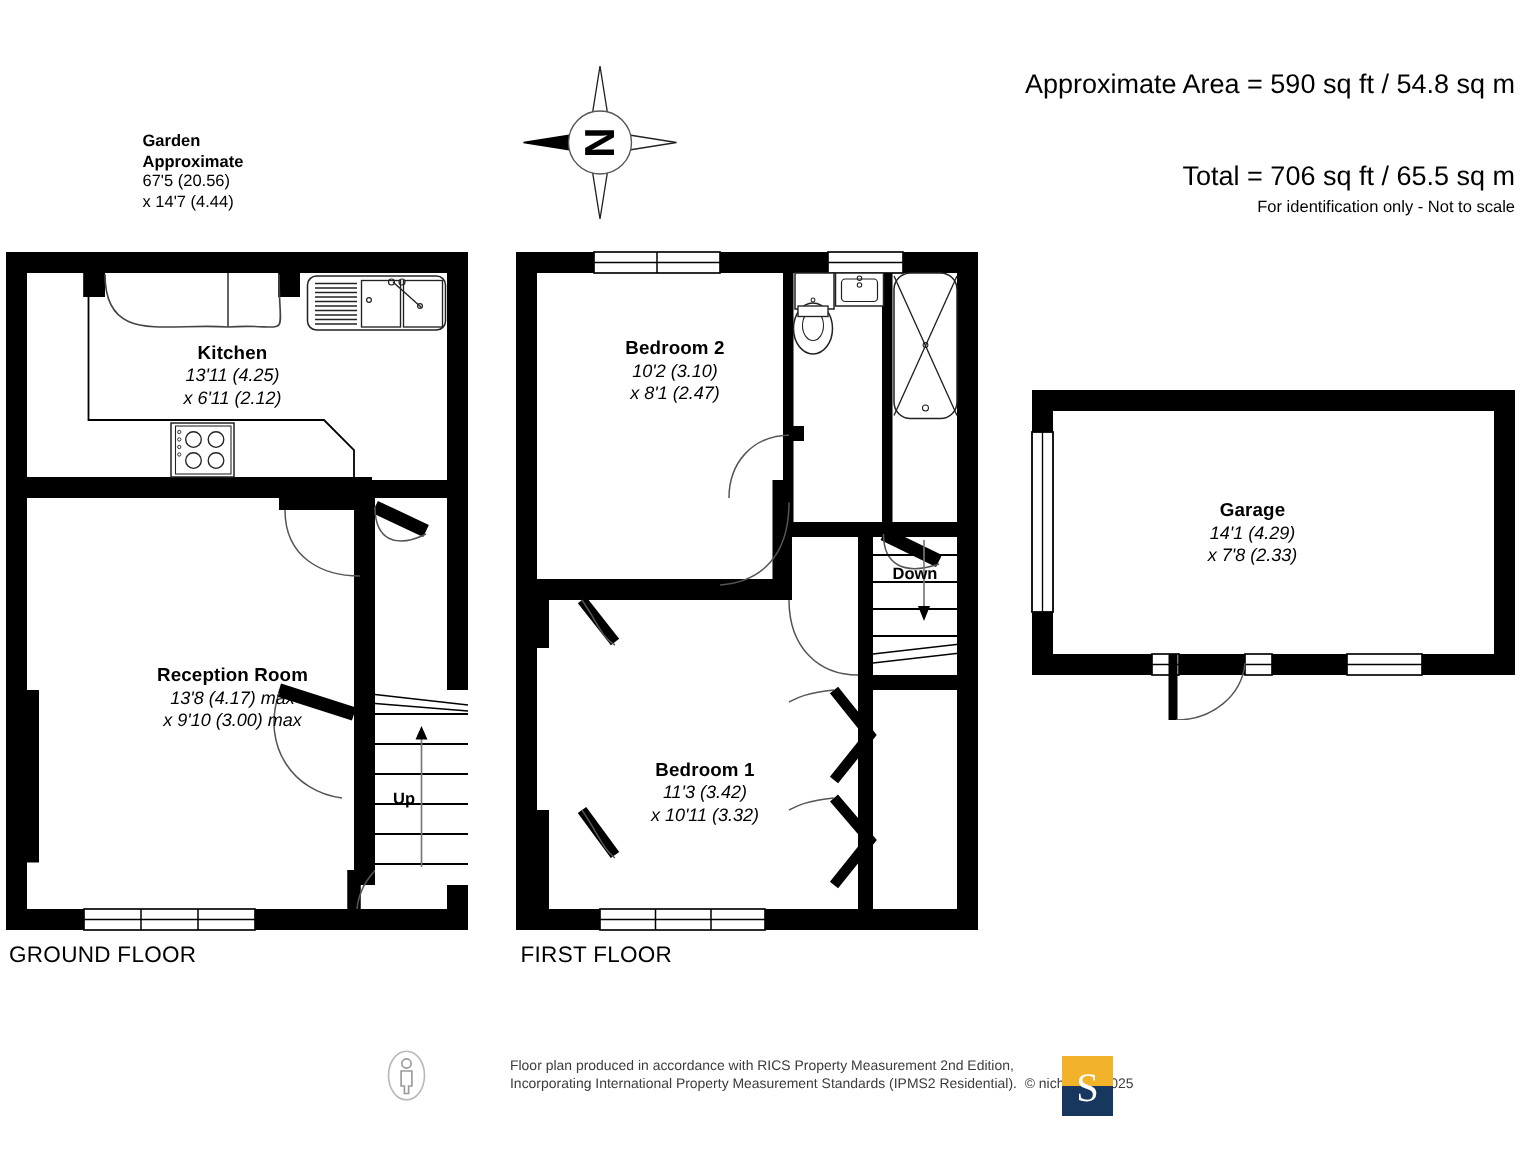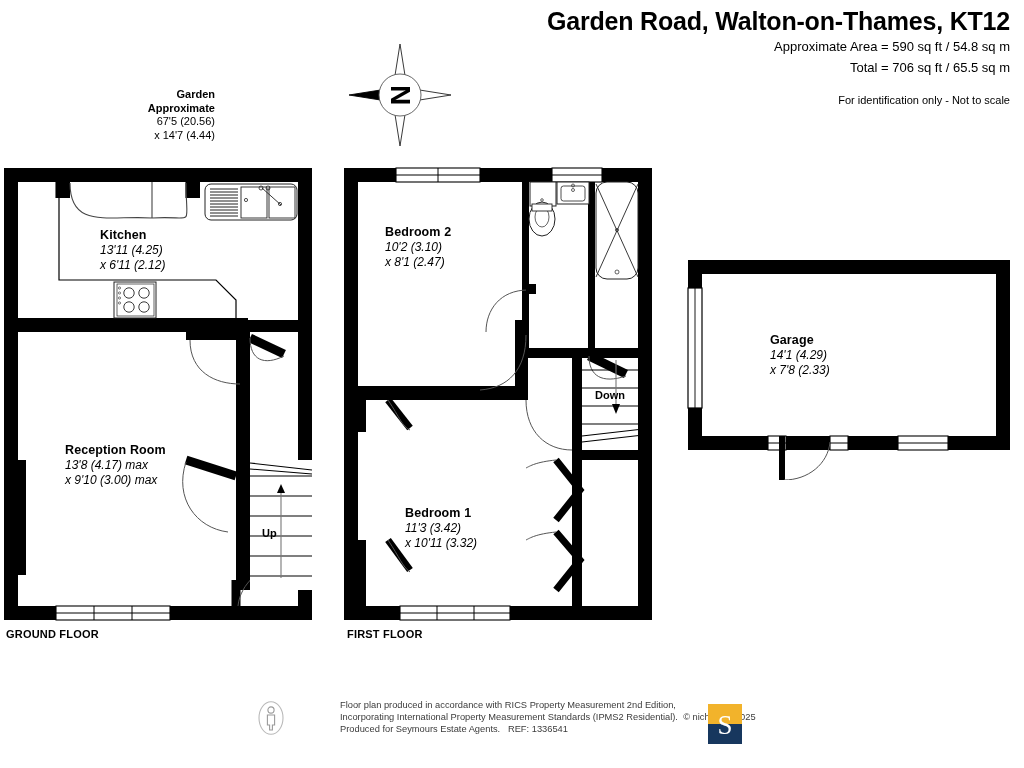--- a/index.html
+++ b/index.html
@@ -5,58 +5,57 @@
   html,body{margin:0;padding:0;background:#ffffff;}
   body{
     width:1024px;height:768px;position:relative;overflow:hidden;
     font-family:"Liberation Sans",sans-serif;color:#000;
     -webkit-font-smoothing:antialiased;
   }
 
   
   #header{position:absolute;right:14px;top:6px;text-align:right;}
   #title{font-size:25px;font-weight:bold;letter-spacing:-0.2px;line-height:30px;white-space:nowrap;}
-  .area-line{font-size:13px;line-height:21px;white-space:nowrap;}
-  #disclaimer{font-size:11px;line-height:16px;margin-top:14px;white-space:nowrap;}
-
-  
-  #garden-note{position:absolute;left:95px;top:88px;width:120px;text-align:right;line-height:13.5px;}
+  .area-line{font-size:18px;line-height:21px;white-space:nowrap;margin-top:40px;}
+  #disclaimer{font-size:11px;line-height:16px;margin-top:2px;white-space:nowrap;}
+
+  
+  #garden-note{position:absolute;left:95px;top:88px;width:120px;text-align:left;line-height:13.5px;}
   #garden-note .g-t{font-size:11px;font-weight:bold;}
   #garden-note .g-d{font-size:11px;}
 
   
   #compass{position:absolute;left:345px;top:40px;width:110px;height:110px;}
 
   
-  .floor-label{font-size:11px;font-weight:bold;letter-spacing:0.2px;}
+  .floor-label{font-size:15px;font-weight:normal;letter-spacing:0.2px;}
   #gf-label{position:absolute;left:6px;top:628px;}
   #ff-label{position:absolute;left:347px;top:628px;}
 
   
-  .room{position:absolute;text-align:left;line-height:15px;white-space:nowrap;}
+  .room{position:absolute;text-align:center;line-height:15px;white-space:nowrap;}
   .room .rn{font-size:12.5px;font-weight:bold;letter-spacing:0.1px;}
   .room .rd{font-size:12px;font-style:italic;}
 
   
   .plan{position:absolute;}
 
   
   #footer{position:absolute;left:258px;top:700px;display:flex;align-items:center;}
   #footer-icon{width:26px;height:34px;flex:0 0 26px;margin-right:8px;}
   #footer-text{font-size:9.3px;line-height:11.8px;color:#3b3b3b;}
   #footer-text .fl{white-space:nowrap;margin-left:48px;}
   #footer-text .cp{color:#3b3b3b;text-align:right;}
   #logo{position:absolute;left:708px;top:704px;width:34px;height:40px;}
   .stairlbl{position:absolute;font-size:11px;font-weight:bold;}
 </style>
 </head>
 <body>
 
 <div id="header">
-  <div id="title">Garden Road, Walton-on-Thames, KT12</div>
   <div class="area-line">Approximate Area = 590 sq ft / 54.8 sq m</div>
   <div class="area-line">Total = 706 sq ft / 65.5 sq m</div>
   <div id="disclaimer">For identification only - Not to scale</div>
 </div>
 
 <div id="garden-note">
   <div class="g-t">Garden</div>
   <div class="g-t">Approximate</div>
   <div class="g-d">67'5 (20.56)</div>
   <div class="g-d">x 14'7 (4.44)</div>
@@ -335,21 +334,21 @@
 <div class="room" style="left:385px;top:225px;width:130px;">
   <div class="rn">Bedroom 2</div>
   <div class="rd">10'2 (3.10)</div>
   <div class="rd">x 8'1 (2.47)</div>
 </div>
 <div class="room" style="left:405px;top:506px;width:130px;">
   <div class="rn">Bedroom 1</div>
   <div class="rd">11'3 (3.42)</div>
   <div class="rd">x 10'11 (3.32)</div>
 </div>
-<div class="stairlbl" style="left:595px;top:377px;margin-top:12px;">Down</div>
+<div class="stairlbl" style="left:595px;top:377px;">Down</div>
 <div id="ff-label" class="floor-label">FIRST FLOOR</div>
 
 <div class="plan" style="left:680px;top:250px;">
 <svg width="340" height="230" viewBox="0 0 340 230">
   <g>
     <path d="M8 10 H330 V200 H8 Z" fill="#000"></path>
     <path d="M22 24 H316 V186 H22 Z" fill="#fff"></path>
 
     <rect x="8" y="38" width="14" height="120" fill="#fff" stroke="#000" stroke-width="1.2"></rect>
     <line x1="15" y1="38" x2="15" y2="158" stroke="#000" stroke-width="0.9"></line>
@@ -378,21 +377,20 @@
   <div id="footer-icon">
     <svg width="26" height="34" viewBox="0 0 26 34">
       <ellipse cx="13" cy="17" rx="12" ry="16.2" fill="none" stroke="#b9b9b9" stroke-width="1.1"></ellipse>
       <circle cx="13" cy="9" r="3.1" fill="none" stroke="#9a9a9a" stroke-width="1.1"></circle>
       <path d="M9.4 14 h7.2 v10 h-2.2 v5 h-2.8 v-5 h-2.2 Z" fill="none" stroke="#9a9a9a" stroke-width="1.1"></path>
     </svg>
   </div>
   <div id="footer-text">
     <div class="fl"><span>Floor plan produced in accordance with RICS Property Measurement 2nd Edition,</span></div>
     <div class="fl"><span>Incorporating International Property Measurement Standards (IPMS2 Residential).</span>&nbsp;&nbsp;<span class="cp">© nichecom 2025</span></div>
-    <div class="fl"><span>Produced for Seymours Estate Agents.</span>&nbsp;&nbsp;&nbsp;<span>REF: 1336541</span></div>
   </div>
 </div>
 
 <div id="logo">
   <svg width="34" height="40" viewBox="0 0 34 40">
     <rect x="0" y="0" width="34" height="20" fill="#F2B32B"></rect>
     <rect x="0" y="20" width="34" height="20" fill="#17375E"></rect>
     <text x="17" y="21" text-anchor="middle" dominant-baseline="central" font-family="'Liberation Serif',serif" font-size="27" fill="#ffffff">S</text>
   </svg>
 </div>

